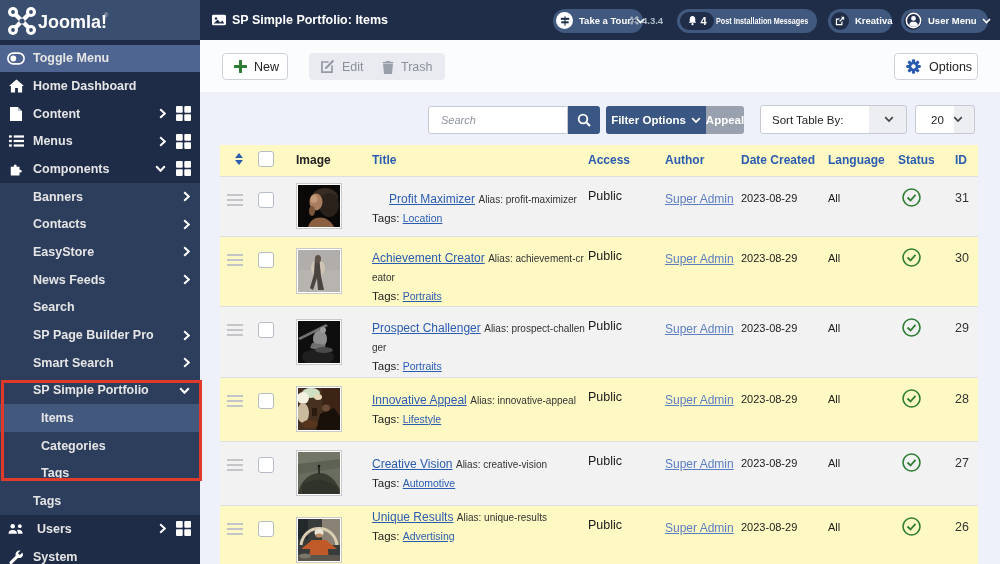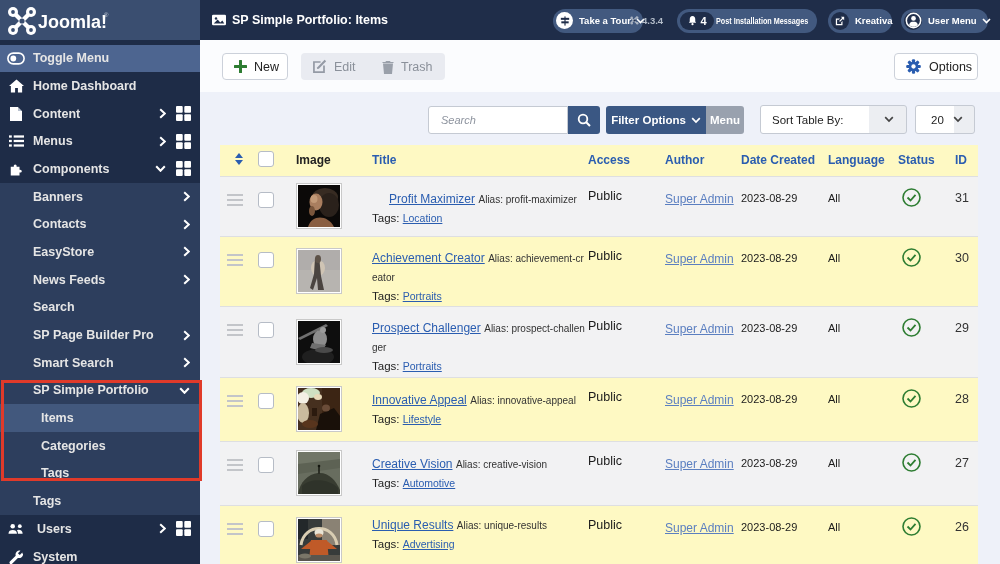--- a/index.html
+++ b/index.html
@@ -362,21 +362,21 @@
   <div id="redbox"></div>
 </div>
 
 <div id="toolbar">
   <div class="tbtn white" style="left:22px; width:66px;"><svg width="13" height="13" viewBox="0 0 13 13" style="margin-right:7px;">
         <g fill="#2e7d32">
           <rect x="5" y="0" width="3" height="13" rx="0.5"></rect>
           <rect x="0" y="5" width="13" height="3" rx="0.5"></rect>
         </g>
       </svg>New</div>
-  <div class="tbtn gray" style="left:101px; width:80px;"><svg width="15" height="15" viewBox="0 0 14 14" style="margin-right:7px;">
+  <div class="tbtn gray" style="left:109px; width:80px;"><svg width="15" height="15" viewBox="0 0 14 14" style="margin-right:7px;">
         <path d="M1 2 L8 2 L8 3.6 L2.6 3.6 L2.6 11.4 L10.4 11.4 L10.4 6 L12 6 L12 13 L1 13 Z" fill="#949aa5"></path>
         <path d="M4.6 9.4 L6.4 9 L13.2 2.2 L11.8 0.8 L5 7.6 Z" fill="#949aa5"></path>
       </svg>Edit</div>
   <div class="tbtn gray" style="left:171px; width:74px;"><svg width="12" height="14" viewBox="0 0 12 14" style="margin-right:7px;">
         <path d="M1 3.5 L11 3.5 L10 14 L2 14 Z M4 1 L8 1 L8.6 2 L11.5 2 L11.5 3 L0.5 3 L0.5 2 L3.4 2 Z" fill="#9aa0aa"></path>
       </svg>Trash</div>
   <div class="tbtn white" style="left:694px; width:84px;"><svg width="15" height="15" viewBox="0 0 16 16" style="margin-right:8px;">
         <g fill="#2a5db0" transform="translate(8,8)">
           <rect x="-1.7" y="-7.8" width="3.4" height="15.6" rx="1.2"></rect>
           <rect x="-1.7" y="-7.8" width="3.4" height="15.6" rx="1.2" transform="rotate(45)"></rect>
@@ -395,21 +395,21 @@
     <svg width="14" height="14" viewBox="0 0 14 14">
       <circle cx="6" cy="6" r="4.3" fill="none" stroke="#fff" stroke-width="1.8"></circle>
       <line x1="9.2" y1="9.2" x2="13" y2="13" stroke="#fff" stroke-width="2"></line>
     </svg>
   </div>
 <div style="position:absolute;left:606px;top:106px;width:100px;height:28px;background:#3a5783;border-radius:3px 0 0 3px;color:#fff;font-size:11.5px;font-weight:bold;display:flex;align-items:center;justify-content:center;">Filter Options <span style="margin-left:5px;display:flex;">
       <svg width="10" height="7" viewBox="0 0 10 7">
         <path d="M1.2 1.2 L5 5 L8.8 1.2" fill="none" stroke="#fff" stroke-width="1.7"></path>
       </svg>
     </span></div>
-<div style="position:absolute;left:706px;top:106px;width:38px;height:28px;background:#99a1ae;border-radius:0 3px 3px 0;color:#fff;font-size:11.5px;font-weight:bold;display:flex;align-items:center;justify-content:center;">Menu</div>
+<div style="position:absolute;left:706px;top:106px;width:38px;height:28px;background:#99a1ae;border-radius:0 3px 3px 0;color:#fff;font-size:11.5px;font-weight:bold;display:flex;align-items:center;justify-content:center;">Appeal</div>
 <div style="position:absolute;left:760px;top:105px;width:147px;height:29px;background:linear-gradient(to right,#fff 108px,#eceef2 108px);border:1px solid #c5cad3;border-radius:3px;display:flex;align-items:center;">
     <span style="font-size:11.5px;color:#222;margin-left:11px;">Sort Table By:</span>
     <span style="position:absolute;right:12px;display:flex;">
       <svg width="10" height="7" viewBox="0 0 10 7">
         <path d="M1.2 1.2 L5 5 L8.8 1.2" fill="none" stroke="#444" stroke-width="1.7"></path>
       </svg>
     </span>
   </div>
 <div style="position:absolute;left:915px;top:105px;width:60px;height:29px;background:linear-gradient(to right,#fff 38px,#eceef2 38px);border:1px solid #c5cad3;border-radius:3px;display:flex;align-items:center;">
     <span style="font-size:11.5px;color:#222;margin-left:15px;">20</span>
@@ -730,21 +730,21 @@
                 <ellipse cx="21" cy="16.5" rx="3.5" ry="2" fill="#b98a66"></ellipse>
                 <path d="M11 42 L13 21 L29 21 L31 42 Z" fill="#c05a28"></path>
                 <path d="M3 30 L13 22 L14 30 Z" fill="#c05a28"></path>
                 <path d="M39 30 L29 22 L28 30 Z" fill="#c05a28"></path>
                 <rect x="0" y="36" width="42" height="6" fill="#5a564e"></rect>
                 <ellipse cx="7" cy="37" rx="6" ry="2.5" fill="#7a7668"></ellipse>
               </svg>
     </div>
           </td>
     <td>
-            <div class="tcell" style="margin-top:10px;"><a class="title-link" style="text-decoration:underline;">Unique Results</a> <span class="alias">Alias: unique-results</span><br><span class="tags">Tags: <a>Advertising</a></span></div>
+            <div class="tcell" style="margin-top:2px;"><a class="title-link" style="text-decoration:underline;">Unique Results</a> <span class="alias">Alias: unique-results</span><br><span class="tags">Tags: <a>Advertising</a></span></div>
           </td>
     <td>
             <div style="margin-top:12px;font-size:12.5px;color:#1b1b1b;">Public</div>
           </td>
     <td>
             <div style="margin-top:15px;"><a class="small" style="color:#5b7fc0;">Super Admin</a></div>
           </td>
     <td>
             <div class="datec">2023-08-29</div>
           </td>

